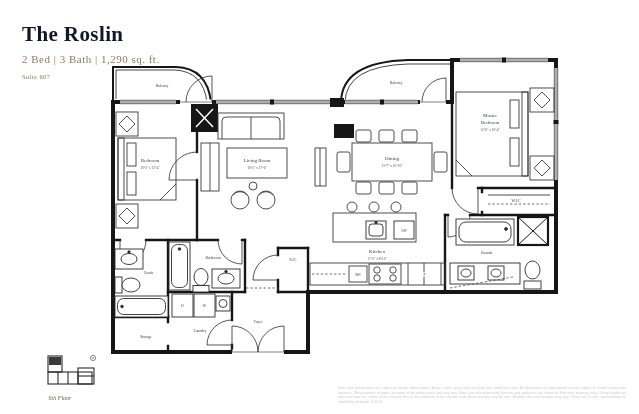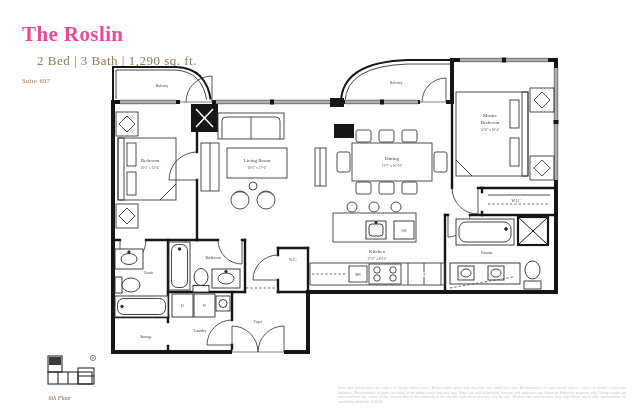--- a/index.html
+++ b/index.html
@@ -1,20 +1,20 @@
 <!DOCTYPE html>
 <html><head>
 <meta charset="utf-8">
 <style>
   html,body{margin:0;padding:0;background:#fff;}
   .page{position:relative;width:639px;height:414px;background:#ffffff;overflow:hidden;
         font-family:"Liberation Serif",serif;}
   .header{position:absolute;left:22px;top:22px;}
-  .title{font-size:21px;font-weight:bold;color:#ec4899;letter-spacing:.4px;margin:0;}
-  .specs{font-size:13px;color:#8e7c5d;letter-spacing:.5px;margin:6px 0 0 15px;}
+  .title{font-size:21px;font-weight:bold;color:#0f172a;letter-spacing:.4px;margin:0;}
+  .specs{font-size:11px;color:#8e7c5d;letter-spacing:.5px;margin:6px 0 0 0;}
   .suite{font-size:6.5px;color:#8e7c5d;letter-spacing:.4px;margin:8px 0 0 0;}
   .plan-svg{position:absolute;left:0;top:0;}
   .disclaimer{position:absolute;left:338px;top:386px;width:600px;
               transform:scale(.48);transform-origin:top left;
               font-family:"Liberation Sans",sans-serif;font-size:6.8px;line-height:1.4;
               color:#c9c9c9;text-align:justify;}
   
   .wall{stroke:#161616;fill:none;stroke-linecap:square;}
   .wall-ext{stroke-width:4;}
   .wall-int{stroke-width:2.4;}

